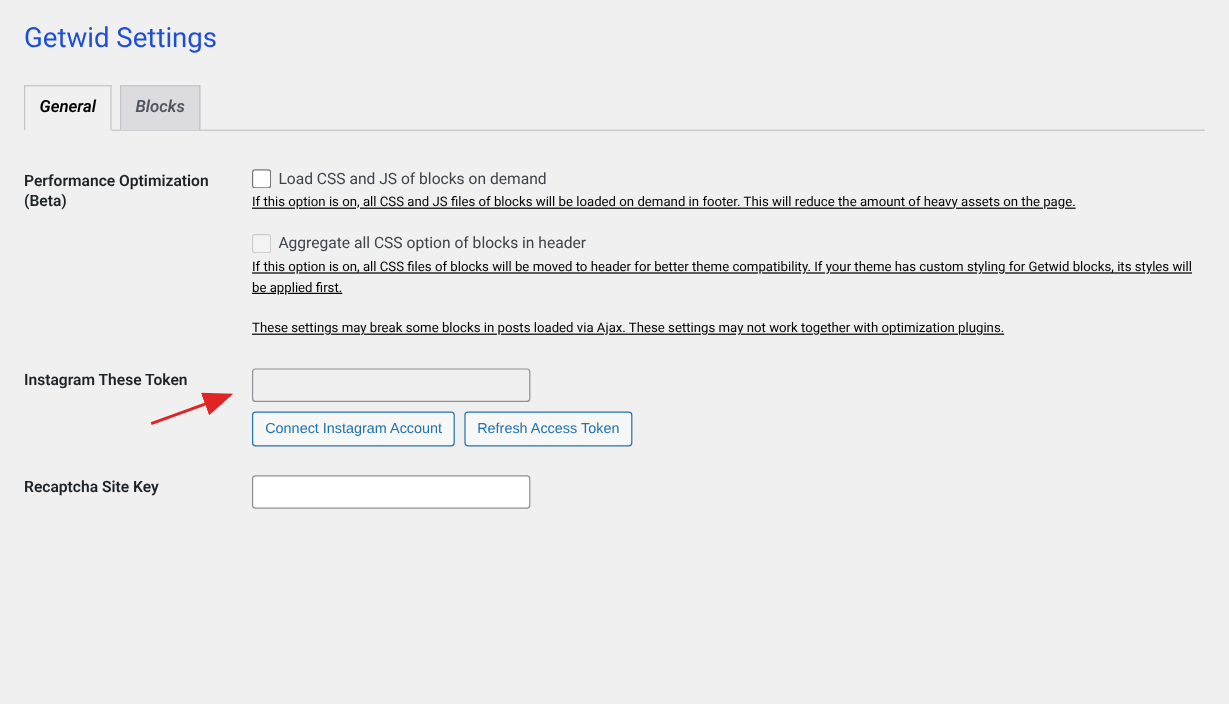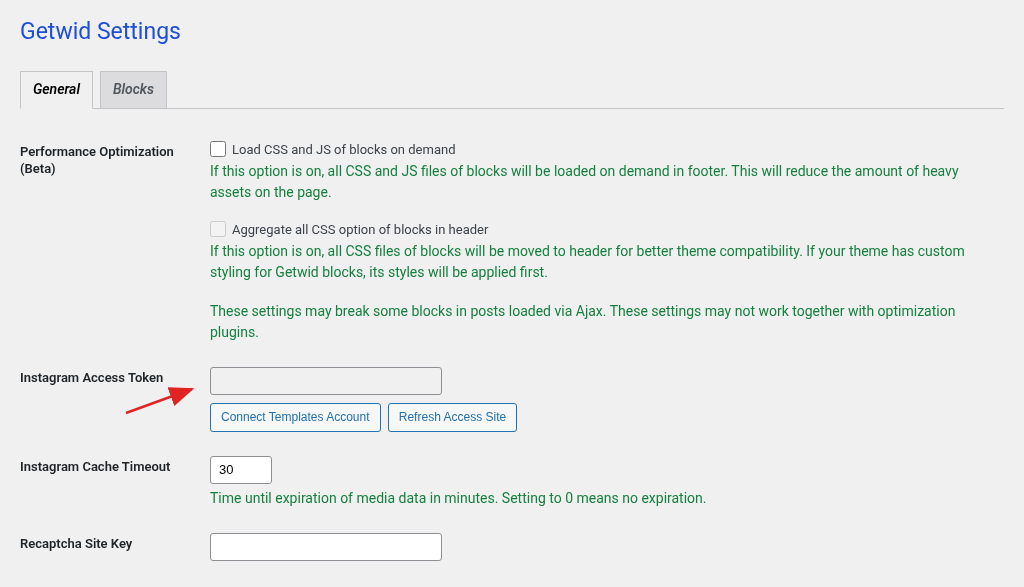--- a/index.html
+++ b/index.html
@@ -61,24 +61,25 @@
       vertical-align: top;
       padding: 12px 10px;
       font-size: 13px;
     }
     .checkbox-row { display: flex; align-items: flex-end; gap: 6px; margin-bottom: 4px; }
     .checkbox-row input[type=checkbox] {
       width: 16px; height: 16px; border: 1px solid #8c8f94; border-radius: 3px; background: #fff; margin: 0;
     }
     .checkbox-row.disabled input[type=checkbox] { border-color: #dcdcde; background: #f6f7f7; }
     .description {
-      color: #15803d;
-      font-size: 14px;
+      color: #000000;
+      font-size: 11px;
       margin: 4px 0 18px 0;
       line-height: 1.5;
+      text-decoration: underline;
     }
     .description.last { margin-bottom: 0; }
     input.regular-text {
       width: 232px;
       height: 28px;
       border: 1px solid #8c8f94;
       border-radius: 3px;
       padding: 0 8px;
       font-size: 13px;
       background: #fff;
@@ -141,47 +142,40 @@
         <input type="checkbox" disabled="" style="">
         <label>Aggregate all CSS option of blocks in header</label>
       </div>
       <p class="description">If this option is on, all CSS files of blocks will be moved to header for better theme compatibility. If your theme has custom styling for Getwid blocks, its styles will be applied first.</p>
 
       <p class="description last">These settings may break some blocks in posts loaded via Ajax. These settings may not work together with optimization plugins.</p>
     </td>
   </tr>
 
   <tr>
-    <th>Instagram Access Token</th>
+    <th>Instagram These Token</th>
     <td class="instagram-cell">
       <div class="arrow" style="left:-78px; top:28px;">
         <svg width="78" height="34">
           <defs>
             <marker id="ah" markerWidth="10" markerHeight="8" refX="9" refY="4" orient="auto">
               <polygon points="0 0, 10 4, 0 8" fill="#e02424"></polygon>
             </marker>
           </defs>
           <line x1="4" y1="30" x2="70" y2="6" stroke="#e02424" stroke-width="2.5" marker-end="url(#ah)"></line>
         </svg>
       </div>
       <input type="text" class="regular-text token" value="" style="">
       <div class="button-row">
-        <button type="button" class="button-secondary">Connect Templates Account</button>
-        <button type="button" class="button-secondary">Refresh Access Site</button>
+        <button type="button" class="button-secondary">Connect Instagram Account</button>
+        <button type="button" class="button-secondary">Refresh Access Token</button>
       </div>
     </td>
   </tr>
 
-  <tr>
-    <th>Instagram Cache Timeout</th>
-    <td>
-      <input type="text" class="small-text" value="30" style="">
-      <p class="description last">Time until expiration of media data in minutes. Setting to 0 means no expiration.</p>
-    </td>
-  </tr>
 
 
   <tr>
     <th>Recaptcha Site Key</th>
     <td><input type="text" class="regular-text" value="" style=""></td>
   </tr>
 
 </tbody>
   </table>
 

